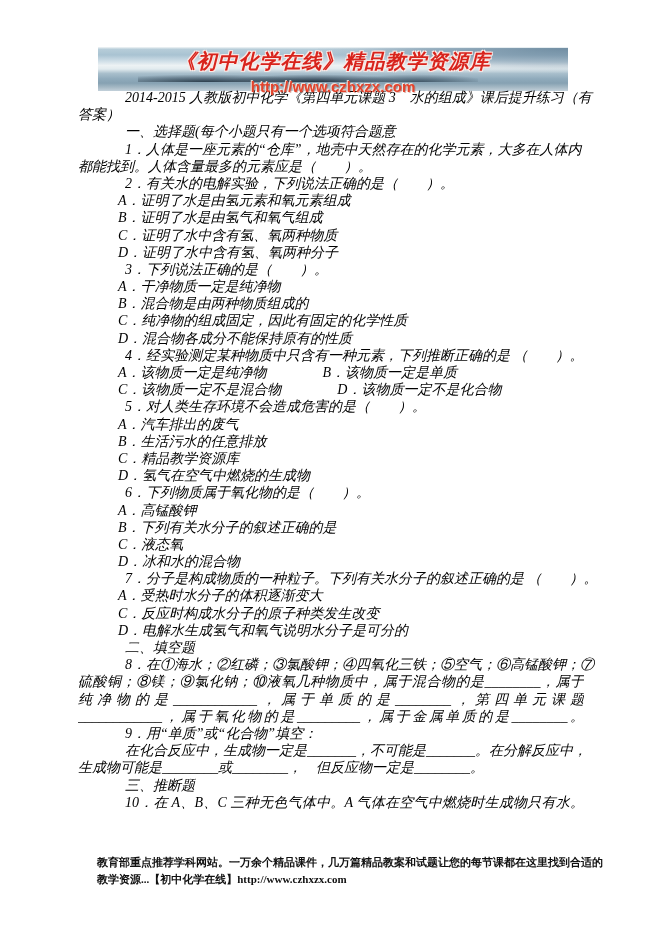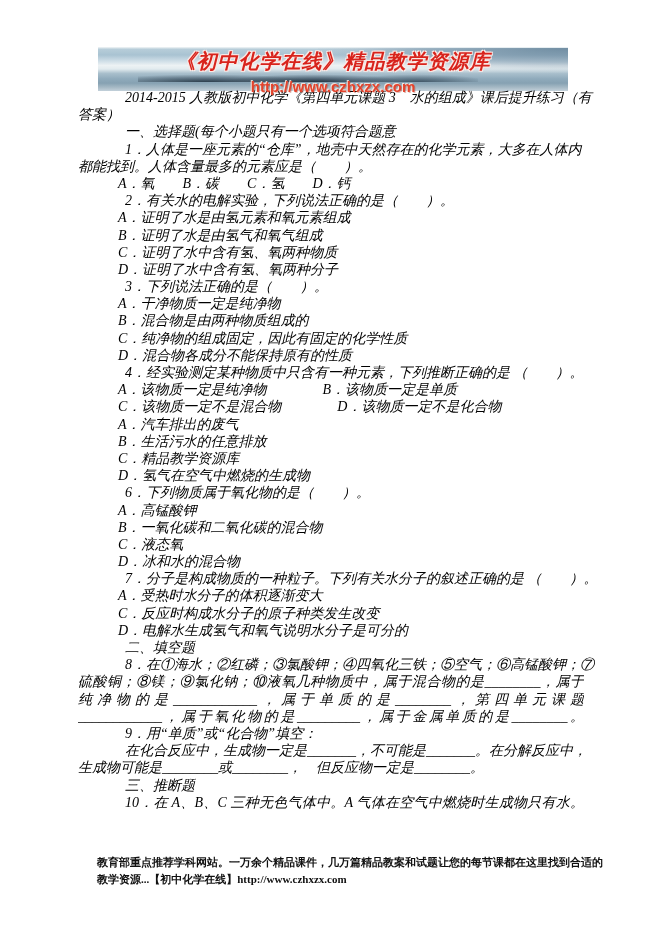--- a/index.html
+++ b/index.html
@@ -69,41 +69,41 @@
     <div class="banner-title">《初中化学在线》精品教学资源库</div>
     <div class="banner-url">http://www.czhxzx.com</div>
   </div>
 
   <div class="doc" id="doc-body">
       <div class="line ind">2014-2015 人教版初中化学《第四单元课题 3　水的组成》课后提升练习（有</div>
       <div class="line">答案）</div>
       <div class="line ind">一、选择题(每个小题只有一个选项符合题意</div>
       <div class="line ind">1．人体是一座元素的“仓库”，地壳中天然存在的化学元素，大多在人体内</div>
       <div class="line">都能找到。人体含量最多的元素应是（　　）。</div>
-      <div class="line opt">A．氧　　B．碳　　C．氢　　D．钙</div>
       <div class="line ind">2．有关水的电解实验，下列说法正确的是（　　）。</div>
       <div class="line opt">A．证明了水是由氢元素和氧元素组成</div>
       <div class="line opt">B．证明了水是由氢气和氧气组成</div>
       <div class="line opt">C．证明了水中含有氢、氧两种物质</div>
       <div class="line opt">D．证明了水中含有氢、氧两种分子</div>
       <div class="line ind">3．下列说法正确的是（　　）。</div>
       <div class="line opt">A．干净物质一定是纯净物</div>
       <div class="line opt">B．混合物是由两种物质组成的</div>
       <div class="line opt">C．纯净物的组成固定，因此有固定的化学性质</div>
       <div class="line opt">D．混合物各成分不能保持原有的性质</div>
       <div class="line ind">4．经实验测定某种物质中只含有一种元素，下列推断正确的是 （　　）。</div>
       <div class="line opt">A．该物质一定是纯净物　　　　B．该物质一定是单质</div>
       <div class="line opt">C．该物质一定不是混合物　　　　D．该物质一定不是化合物</div>
+      <div class="line ind">5．对人类生存环境不会造成危害的是（　　）。</div>
       <div class="line opt">A．汽车排出的废气</div>
       <div class="line opt">B．生活污水的任意排放</div>
       <div class="line opt">C．精品教学资源库</div>
       <div class="line opt">D．氢气在空气中燃烧的生成物</div>
       <div class="line ind">6．下列物质属于氧化物的是（　　）。</div>
       <div class="line opt">A．高锰酸钾</div>
-      <div class="line opt">B．一氧化碳和二氧化碳的混合物</div>
+      <div class="line opt">B．下列有关水分子的叙述正确的是</div>
       <div class="line opt">C．液态氧</div>
       <div class="line opt">D．冰和水的混合物</div>
       <div class="line ind">7．分子是构成物质的一种粒子。下列有关水分子的叙述正确的是 （　　）。</div>
       <div class="line opt">A．受热时水分子的体积逐渐变大</div>
       <div class="line opt">C．反应时构成水分子的原子种类发生改变</div>
       <div class="line opt">D．电解水生成氢气和氧气说明水分子是可分的</div>
       <div class="line ind">二、填空题</div>
       <div class="line ind">8．在①海水；②红磷；③氯酸钾；④四氧化三铁；⑤空气；⑥高锰酸钾；⑦</div>
       <div class="line  just">硫酸铜；⑧镁；⑨氯化钠；⑩液氧几种物质中，属于混合物的是________，属于</div>
       <div class="line  just">纯净物的是____________，属于单质的是________，第四单元课题</div>

